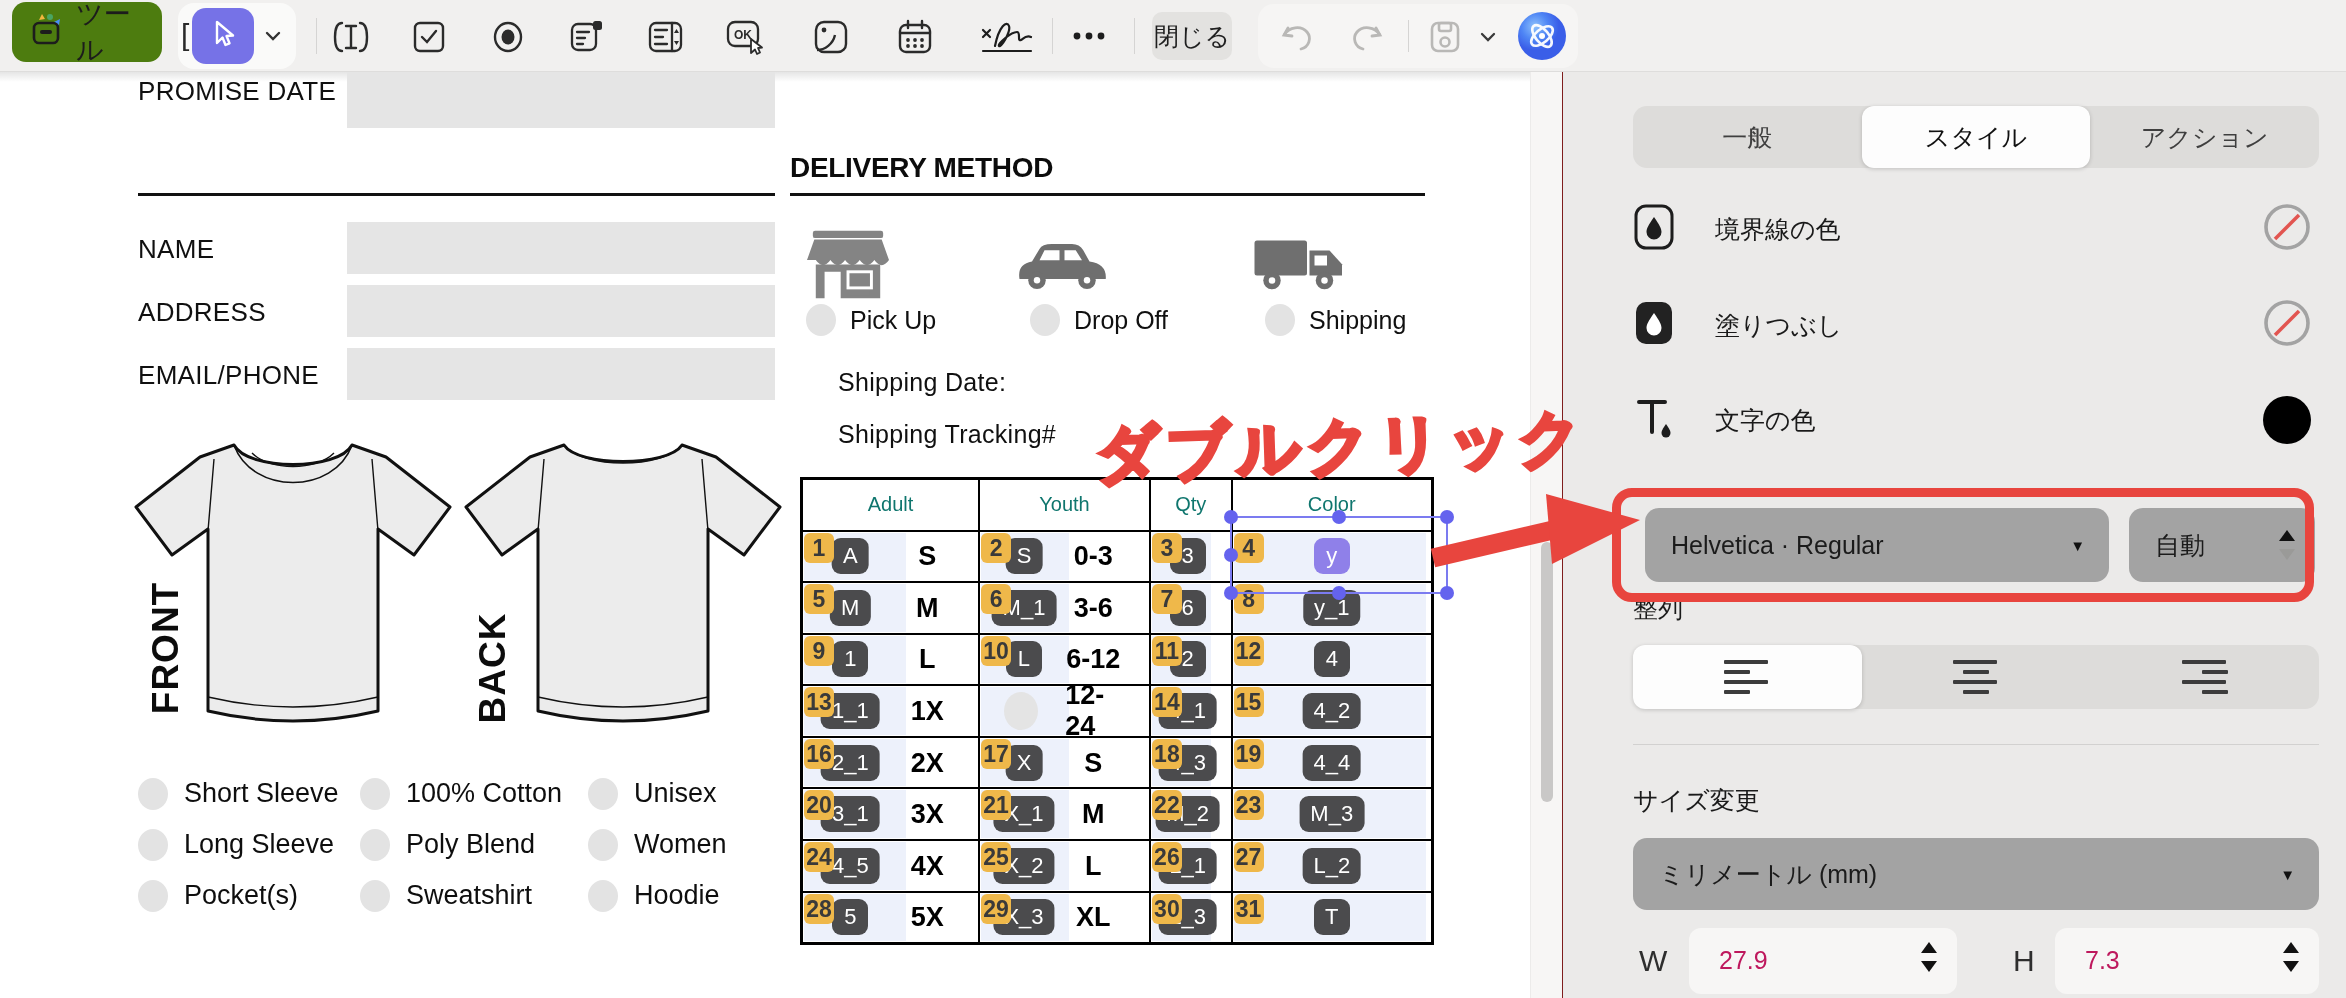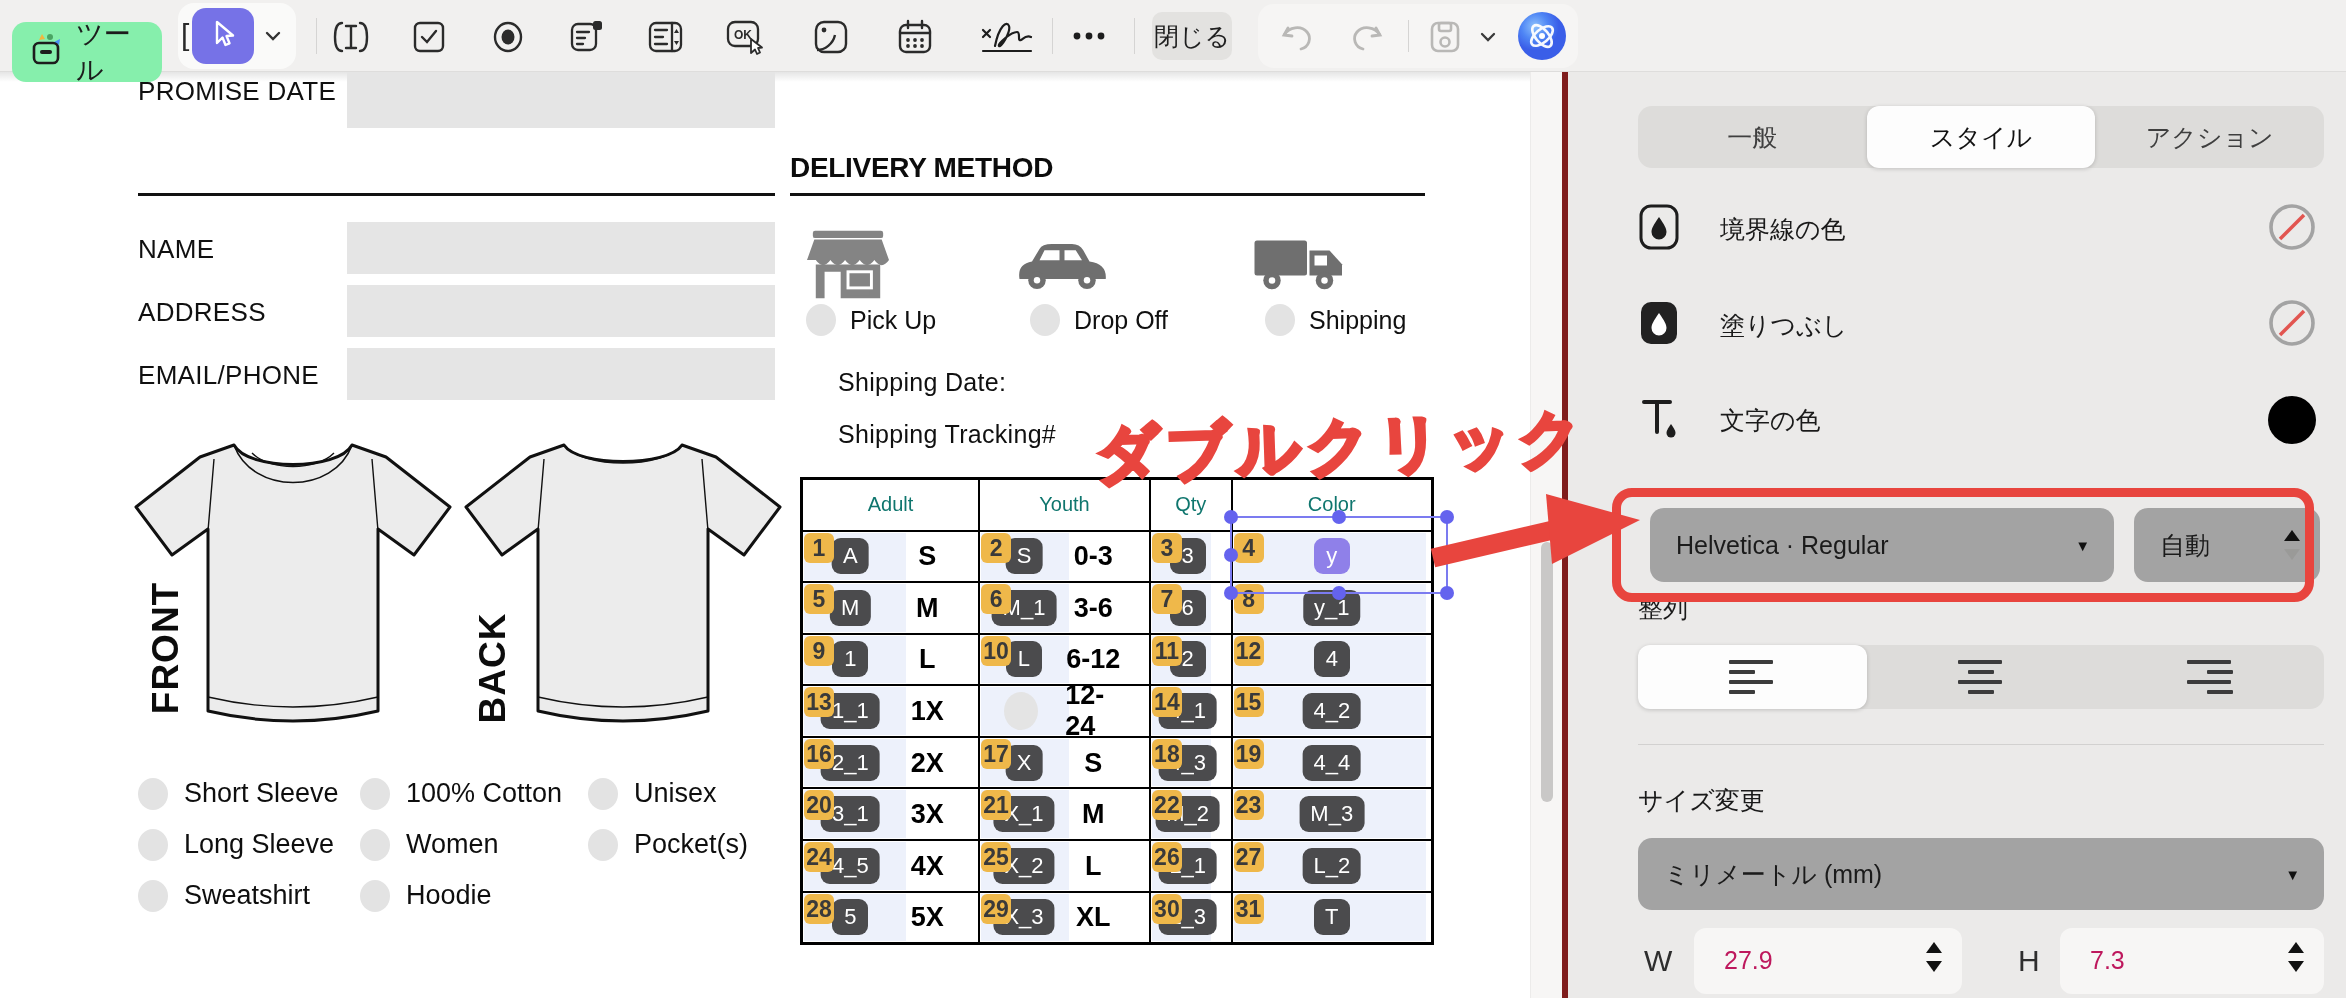--- a/index.html
+++ b/index.html
@@ -2,21 +2,21 @@
 <html><head>
 <meta charset="utf-8">
 <style>
   * { margin:0; padding:0; box-sizing:border-box; }
   html,body { background:#fff; }
   body { font-family:"Liberation Sans", sans-serif; }
   #app { position:relative; width:2346px; height:998px; overflow:hidden; background:#fff; }
 
   
   .toolbar { position:absolute; left:0; top:0; width:2346px; height:72px; background:#f1f0ef; border-bottom:1px solid #dedddc; z-index:30; }
-  .tb-app { position:absolute; left:12px; top:22px; width:150px; height:60px; background:#86efac; border-radius:14px; display:flex; align-items:center; gap:10px; padding:0 14px; cursor:pointer; }
+  .tb-app { position:absolute; left:12px; top:2px; width:150px; height:60px; background:#4d7c0f; border-radius:14px; display:flex; align-items:center; gap:10px; padding:0 14px; cursor:pointer; }
   .tb-app-label { font-size:27px; color:#1c1c1c; }
   .tb-toolwrap { position:absolute; left:178px; top:3px; width:118px; height:66px; background:#fafaf9; border-radius:16px; }
   .tb-bracket { position:absolute; left:181px; top:18px; font-size:30px; color:#2a2a2a; z-index:1; }
   .tb-select { position:absolute; left:192px; top:8px; width:62px; height:56px; background:#7672e7; border-radius:14px; display:flex; align-items:center; justify-content:center; z-index:2; cursor:pointer; }
   .tb-chev { position:absolute; left:262px; top:26px; z-index:2; cursor:pointer; }
   .tb-sep { position:absolute; top:18px; width:1px; height:36px; background:#d5d4d3; }
   .tb-icon { position:absolute; top:16px; width:42px; height:42px; display:flex; align-items:center; justify-content:center; cursor:pointer; color:#2b2b2b; }
   .tb-close { position:absolute; left:1152px; top:12px; width:80px; height:48px; background:#e3e2e0; border-radius:10px; font-size:25px; color:#1f1f1f; display:flex; align-items:center; justify-content:center; cursor:pointer; }
   .tb-right { position:absolute; left:1258px; top:4px; width:320px; height:64px; background:#f6f5f4; border-radius:16px; }
   .disabled-ic { color:#b9b8b6 !important; }
@@ -64,21 +64,21 @@
   .opts { position:absolute; left:138px; top:696px; width:620px; display:grid; grid-template-columns:222px 228px 170px; grid-auto-rows:51px; }
   .opt { display:flex; align-items:center; gap:16px; }
   .ocircle { width:30px; height:32px; border-radius:50%; background:#e3e3e3; flex:none; cursor:pointer; }
   .olabel { font-size:27px; font-weight:500; color:#0e0e0e; }
 
   
   .scrollstrip { position:absolute; left:1530px; top:72px; width:32px; height:926px; background:#f7f6f5; border-left:1px solid #ecebea; z-index:2; }
   .scrollthumb { position:absolute; left:10px; top:470px; width:12px; height:260px; border-radius:6px; background:#c9c8c7; cursor:pointer; }
 
   
-  .panel { position:absolute; left:1562px; top:0; width:784px; height:998px; background:#ebeae9; border-left:6px solid #7f1d1d; z-index:3; }
+  .panel { position:absolute; left:1562px; top:0; width:784px; height:998px; background:#ebeae9; border-left:1px solid #7f1d1d; z-index:3; }
   .p-title { position:absolute; left:58px; top:20px; font-size:26px; color:#141414; }
   .p-close { position:absolute; left:724px; top:18px; font-size:28px; color:#333; cursor:pointer; }
   .p-tabs { position:absolute; left:70px; top:106px; width:686px; height:62px; background:#dddcda; border-radius:14px; display:flex; }
   .p-tab { flex:1; display:flex; align-items:center; justify-content:center; font-size:25px; color:#3f3f3f; cursor:pointer; }
   .p-tab.active { background:#fdfdfd; border-radius:12px; box-shadow:0 1px 4px rgba(0,0,0,0.18); color:#111; }
   .p-row { position:absolute; left:70px; width:686px; height:52px; display:flex; align-items:center; }
   .p-row-label { font-size:25px; color:#1a1a1a; margin-left:40px; }
   .p-row-right { position:absolute; right:8px; }
   .swatch-none, .swatch-black { width:48px; height:48px; border-radius:50%; cursor:pointer; }
   .swatch-black { background:#000; }
@@ -575,20 +575,24 @@
         <div class="opt">
           <span class="ocircle"></span>
           <span class="olabel">Unisex</span>
         </div>
         <div class="opt">
           <span class="ocircle"></span>
           <span class="olabel">Long Sleeve</span>
         </div>
         <div class="opt">
           <span class="ocircle"></span>
+          <span class="olabel">Poly Blend</span>
+        </div>
+        <div class="opt">
+          <span class="ocircle"></span>
           <span class="olabel">Women</span>
         </div>
         <div class="opt">
           <span class="ocircle"></span>
           <span class="olabel">Pocket(s)</span>
         </div>
         <div class="opt">
           <span class="ocircle"></span>
           <span class="olabel">Sweatshirt</span>
         </div>

